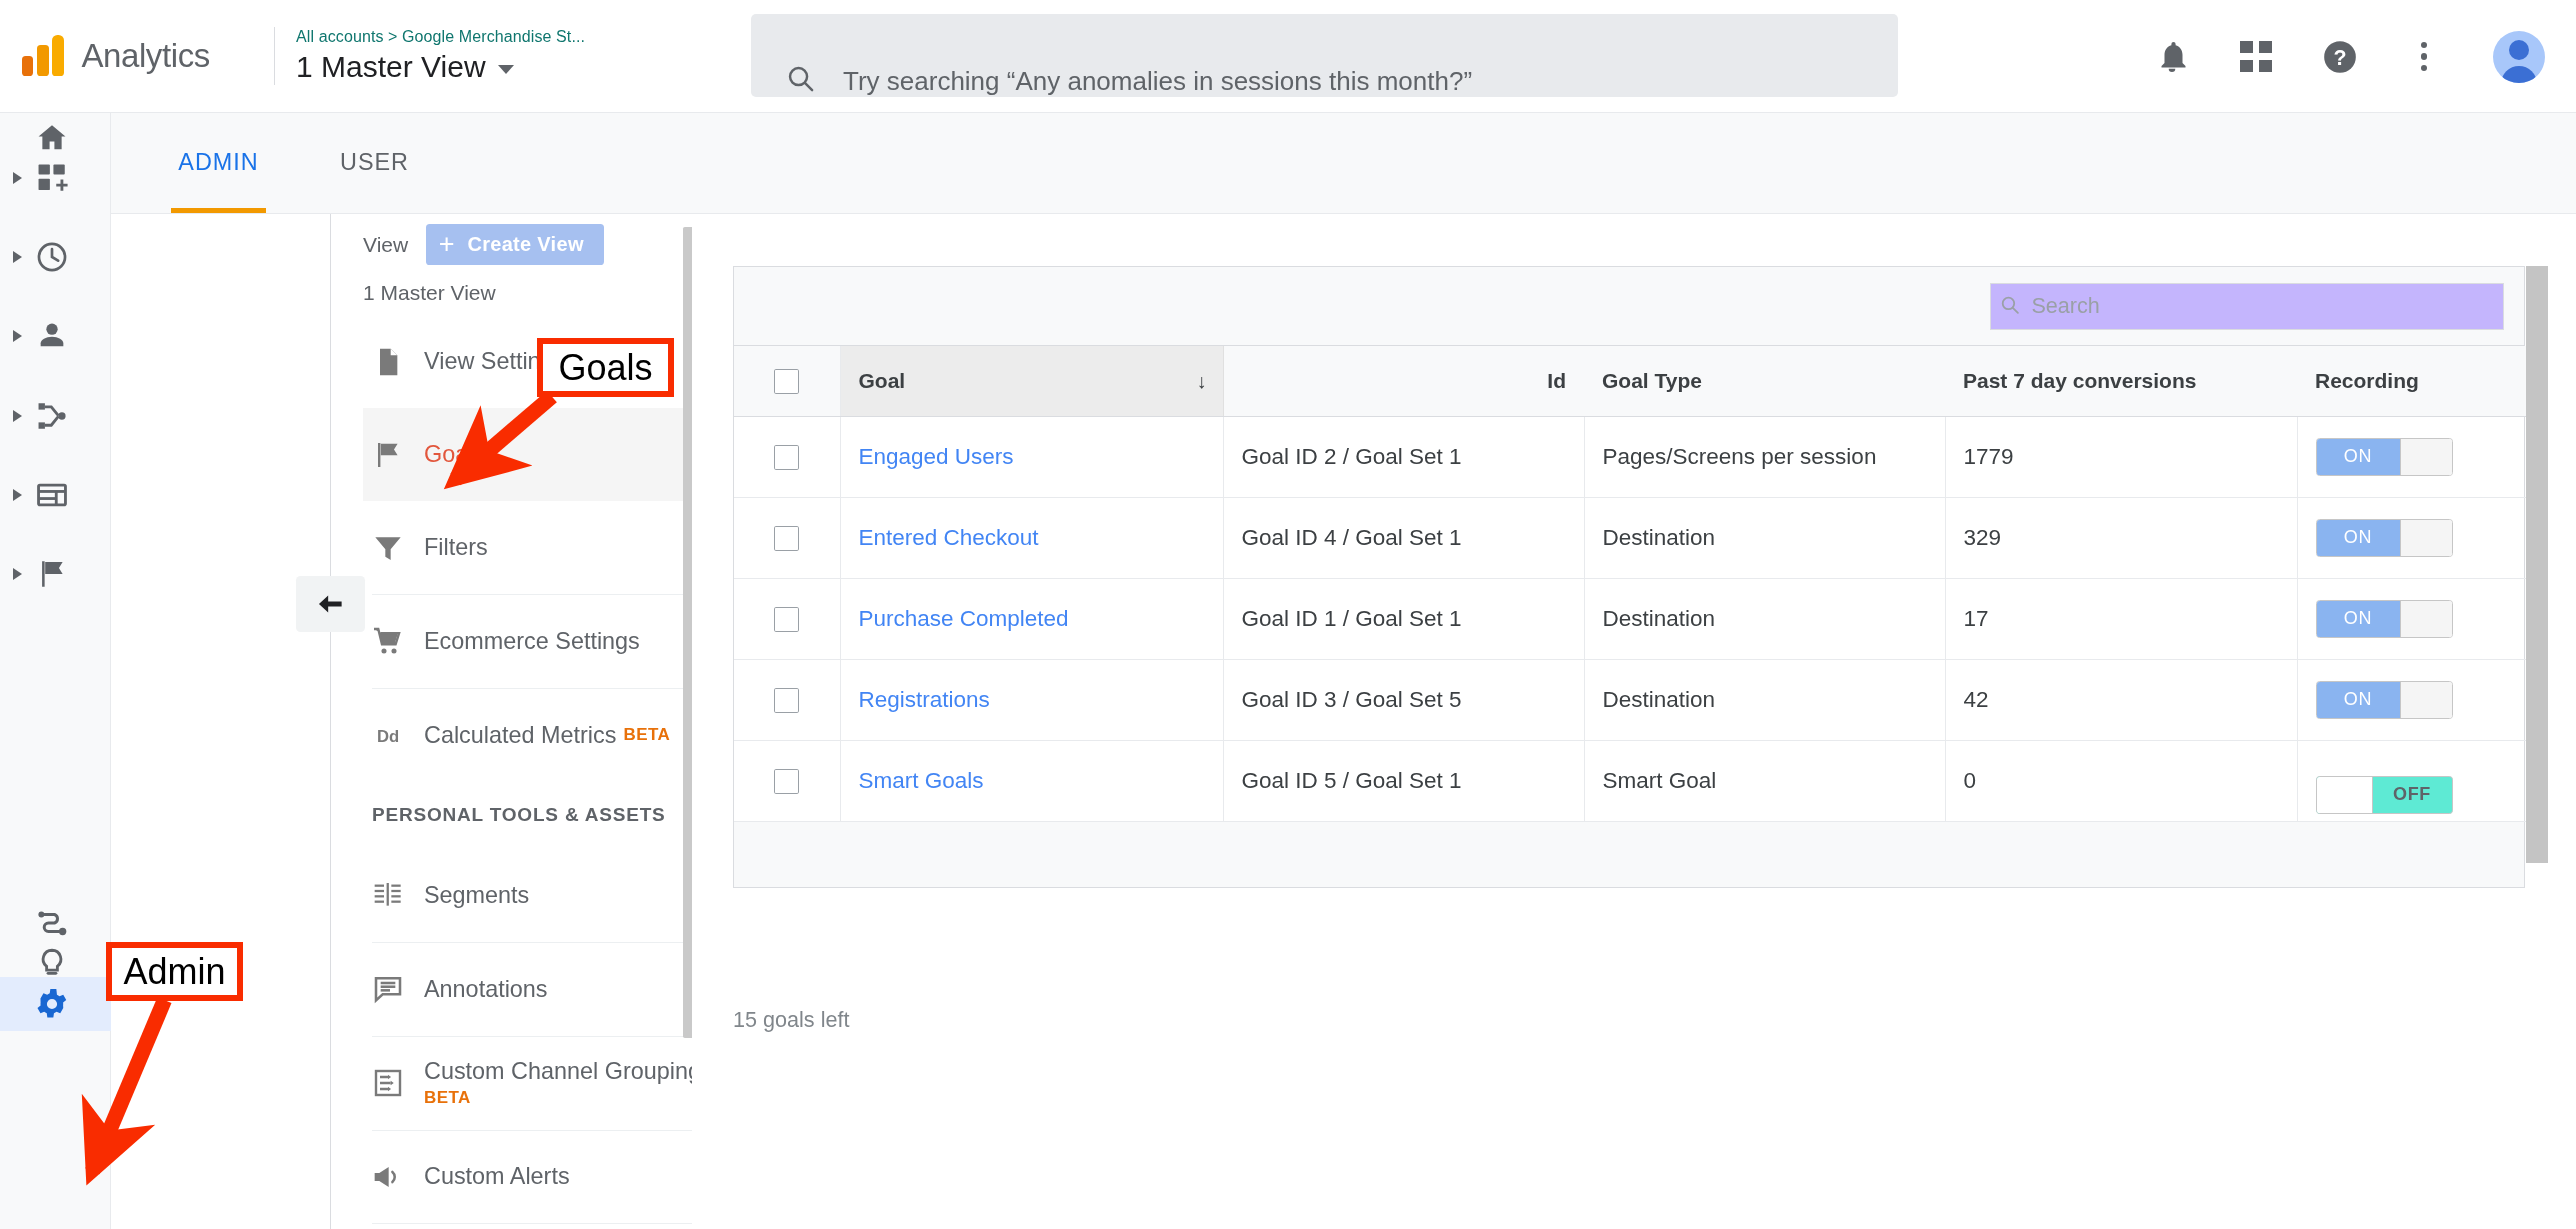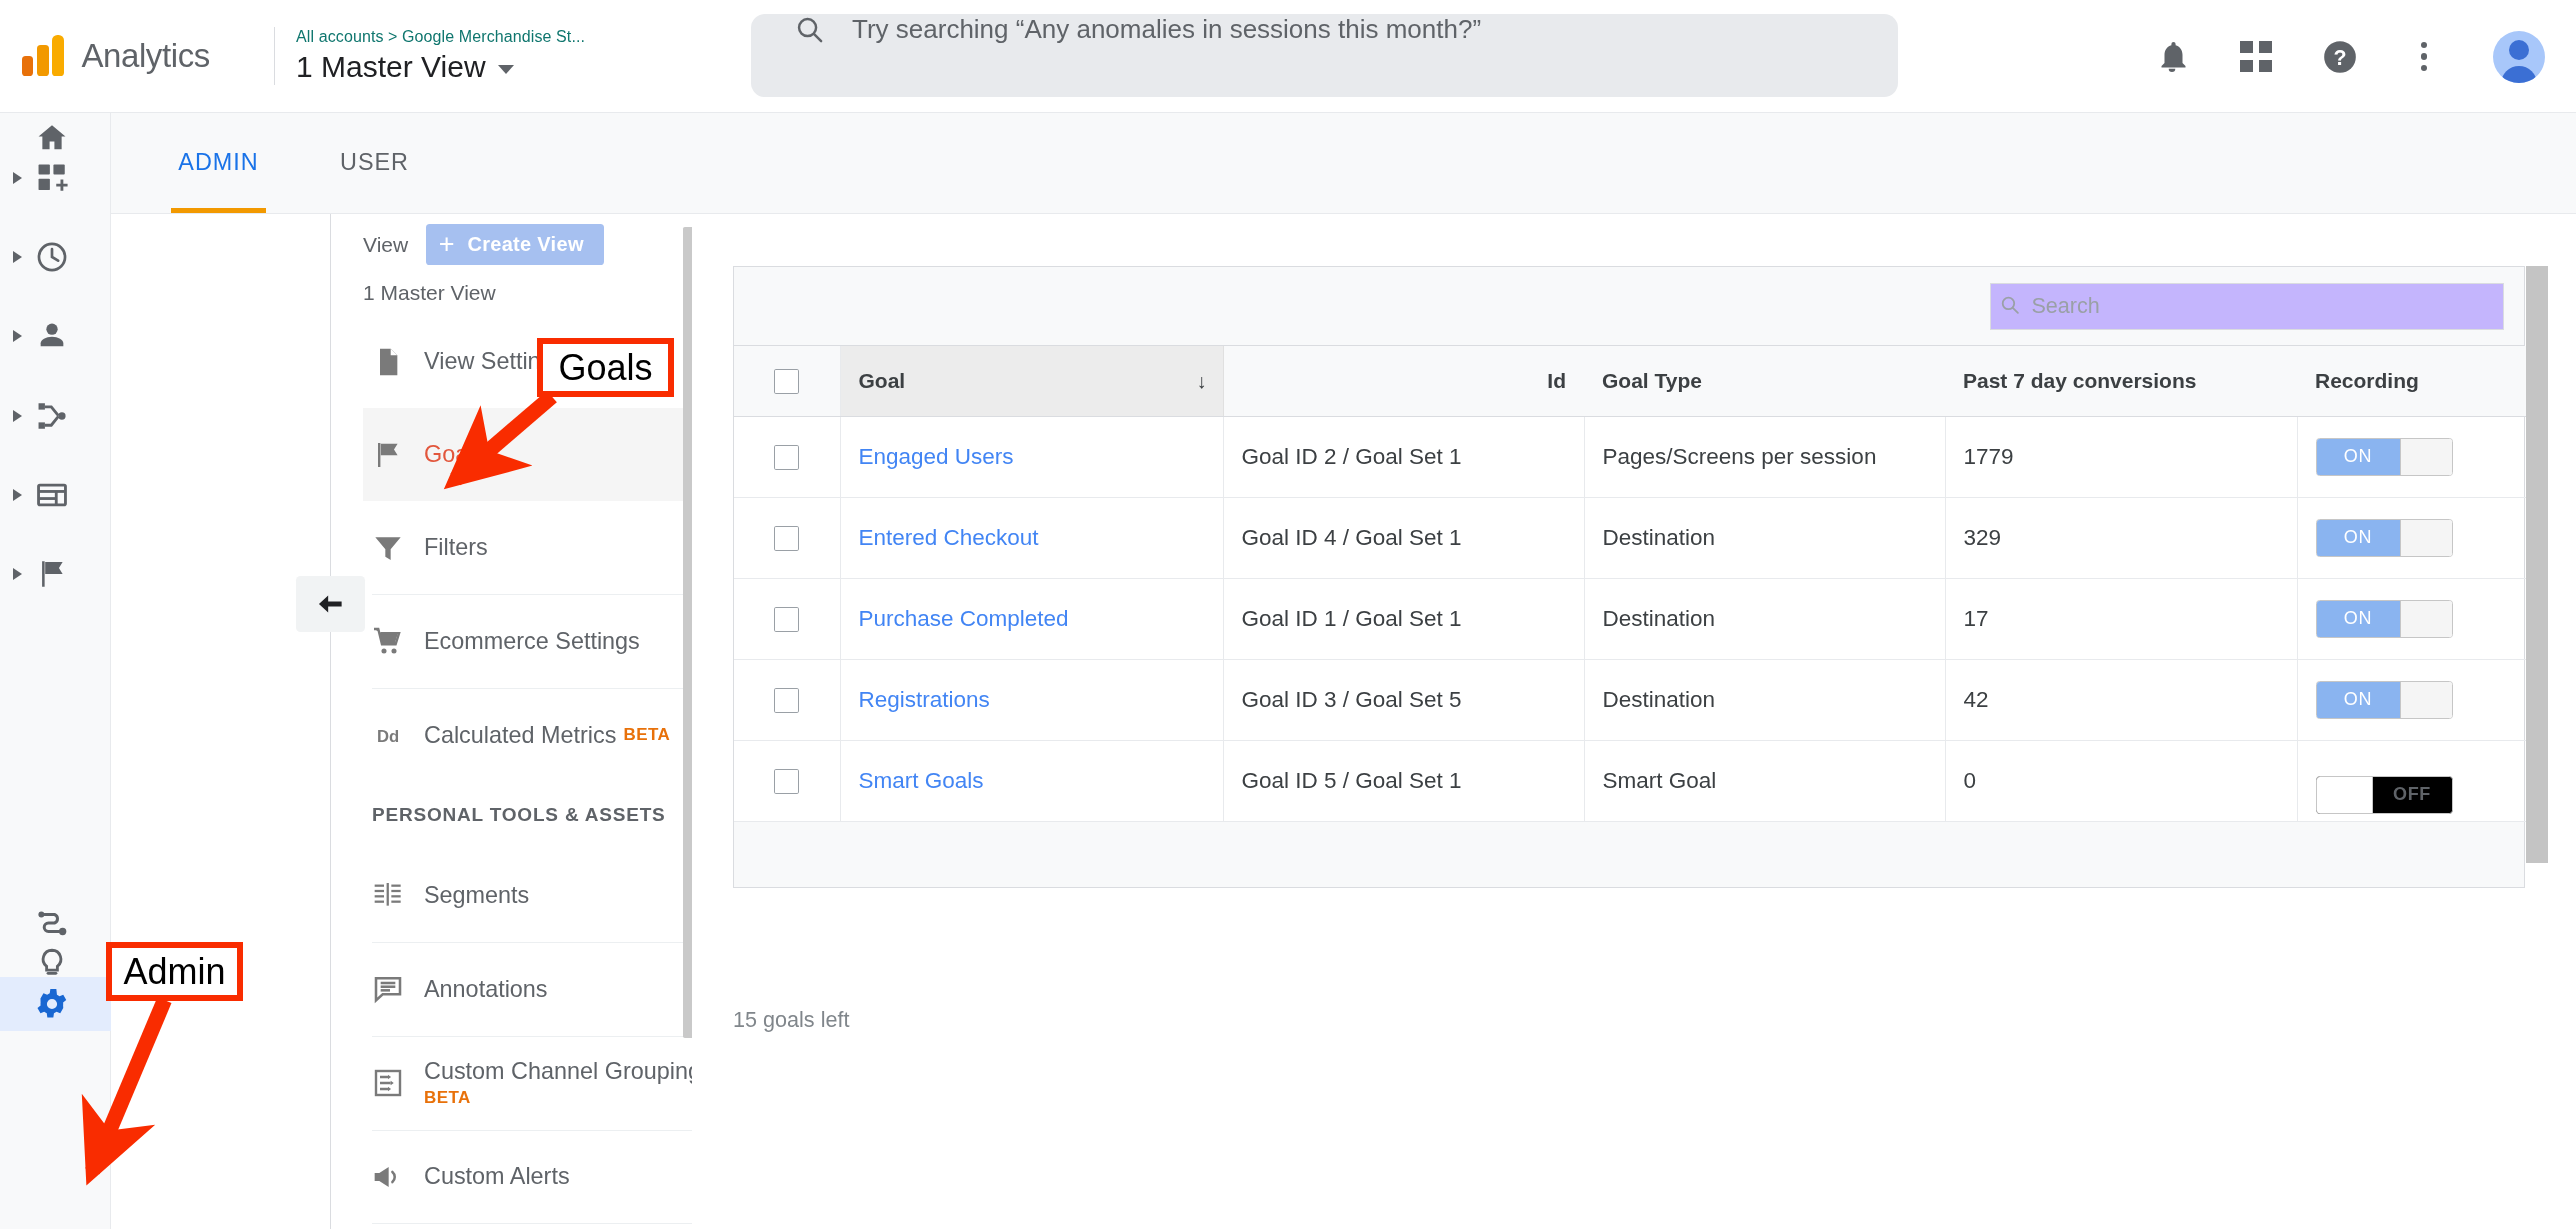--- a/index.html
+++ b/index.html
@@ -32,22 +32,22 @@
   .viewname-row { display: flex; align-items: center; margin-top: 3.6px; }
   .viewname { font-size: 30px; color: #202124; white-space: nowrap; }
   .caret-down {
     width: 0; height: 0; margin-left: 12.6px; margin-top: 5.4px;
     border-left: 8px solid transparent; border-right: 8px solid transparent;
     border-top: 9px solid #5f6368;
   }
 
   .searchbar {
     position: absolute; left: 751px; top: 14.4px; width: 1147px; height: 83px;
-    background: #e8eaed; border-radius: 14px; display: flex; align-items: flex-start;
-    padding-left: 43px;
+    background: #e8eaed; border-radius: 5px; display: flex; align-items: flex-end;
+    padding-left: 34px;
   }
   .searchbar .mag { margin-right: 27px; flex: 0 0 auto; }
   .search-input {
     border: none; background: transparent; outline: none;
     font-family: "Liberation Sans", sans-serif;
     font-size: 26px; color: #5f6368; width: 991px;
   }
   .search-input::placeholder { color: #5f6368; opacity: 1; }
 
   .topicons { position: absolute; right: 31px; top: 0; height: 113px; display: flex; align-items: center; gap: 43px; }
@@ -187,21 +187,21 @@
   .toggle {
     width: 137px; height: 38px; border-radius: 3.6px; display: flex; align-items: center;
     cursor: pointer; overflow: hidden; border: 0.9px solid #c6c6c6;
   }
   .toggle.on { background: #fff; }
   .toggle.on .fill {
     flex: 0 0 83px; height: 100%; background: #8ab4f0; color: #fff; font-size: 18px;
     font-weight: normal; letter-spacing: 0.7px; display: flex; align-items: center; justify-content: center;
   }
   .toggle.on .knob { flex: 1; height: 100%; background: #f5f5f5; border-left: 0.9px solid #c6c6c6; }
-  .toggle.off { background: #000000; margin-top: 28px; }
+  .toggle.off { background: #5eead4; margin-top: 28px; }
   .toggle.off .knob { flex: 0 0 56px; height: 100%; background: #fff; border-right: 0.9px solid #c6c6c6; }
   .toggle.off .fill {
     flex: 1; height: 100%; color: #5f6368; font-size: 18px; font-weight: bold;
     letter-spacing: 0.7px; display: flex; align-items: center; justify-content: center;
   }
 
   .tbl-footer { height: 65px; background: #f8f9fa; }
   .goals-left { position: absolute; left: 41px; top: 0; font-size: 21.6px; color: #80868b; }
   .footer-wrap { position: absolute; left: 0; top: 793px; width: 100%; height: 36px; }
 

